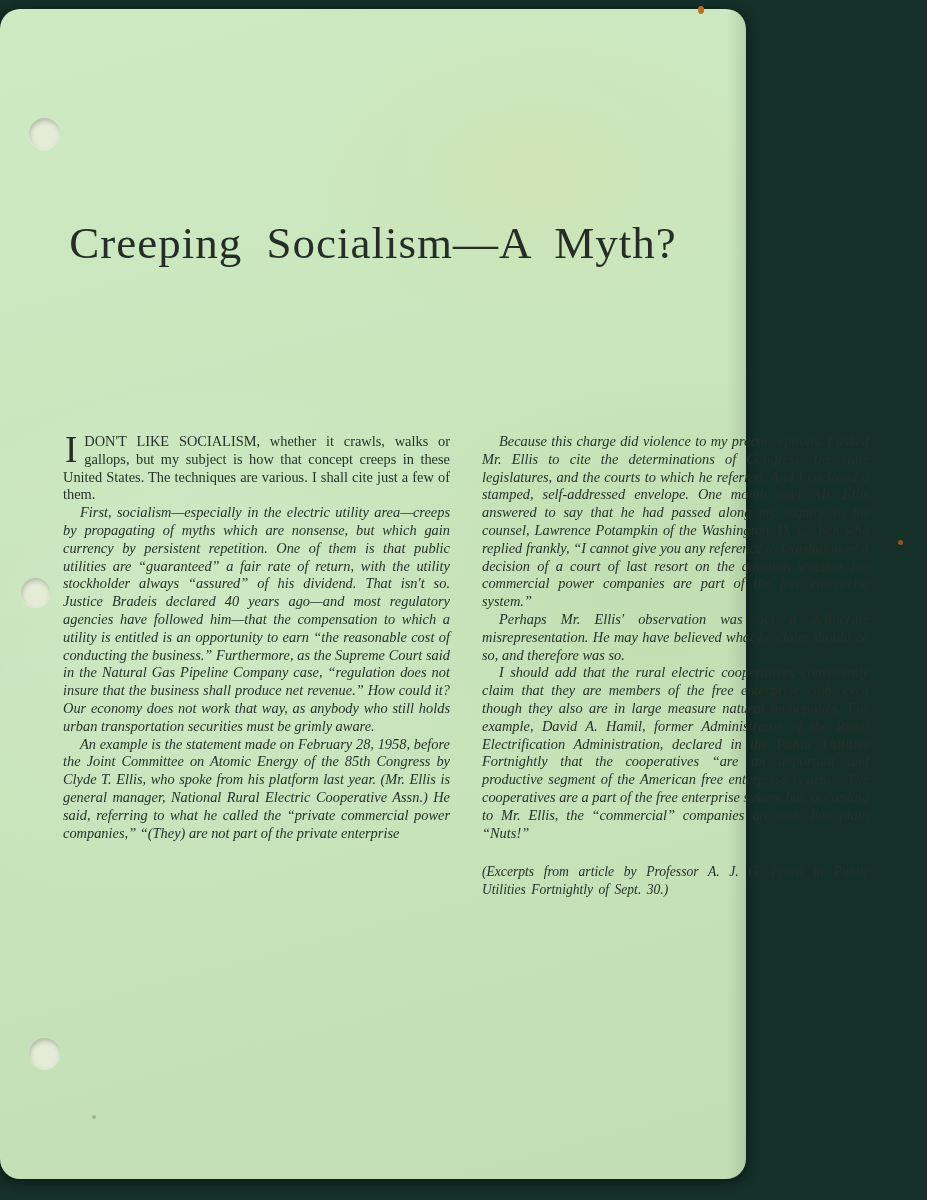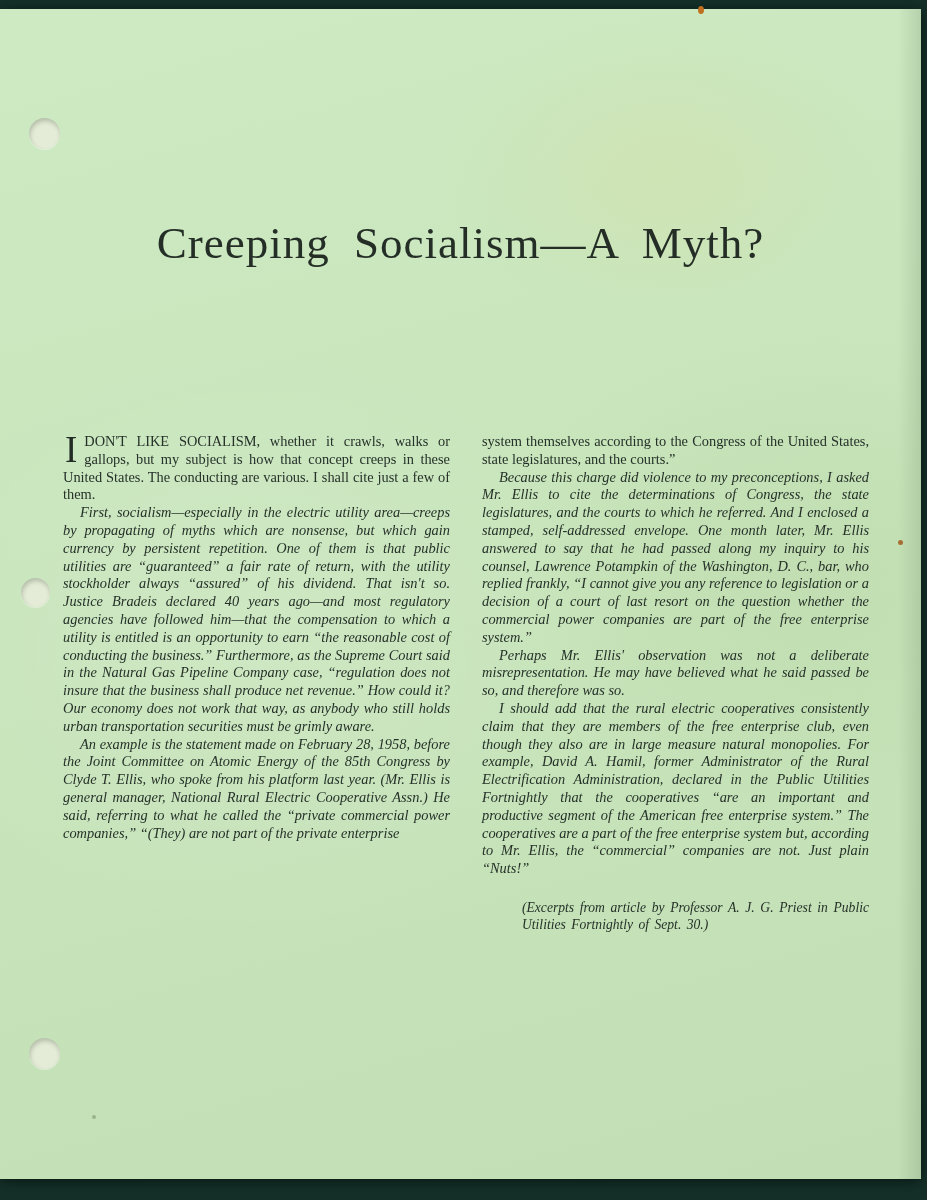--- a/index.html
+++ b/index.html
@@ -6,29 +6,30 @@
   body {
     width: 927px; height: 1200px;
     position: relative; overflow: hidden;
     background: var(--scan_bg, #143029);
     font-family: "Liberation Serif", "DejaVu Serif", serif;
   }
 
   
   .paper {
     position: absolute; left: 0; top: 9px;
-    width: 921px; height: 1170px;
+    width: 746px; height: 1170px;
     background-color: var(--paper, #c9e6bf);
     background-image:
       radial-gradient(ellipse 320px 220px at 72% 14%, rgba(222,212,140,0.22), transparent 70%),
       radial-gradient(ellipse 520px 420px at 28% 55%, rgba(255,255,255,0.12), transparent 75%),
       radial-gradient(ellipse 420px 320px at 88% 48%, rgba(168,194,140,0.18), transparent 75%),
       linear-gradient(to left, rgba(25,45,28,0.12), rgba(25,45,28,0) 2.5%),
       linear-gradient(165deg, #cdeac3 0%, #c7e4ba 55%, #c1deb4 100%);
     box-shadow: 0 2px 12px rgba(0,0,0,0.55);
+    border-radius: 20px;
   }
 
   
   .hole {
     position: absolute;
     width: 31px; height: 31px; border-radius: 50%;
     background: #e4ebd6;
     box-shadow: inset 1px 3px 4px rgba(40,60,40,0.25), 0 1px 1px rgba(255,255,255,0.4);
   }
   .hole-1 { left: 29px; top: 109px; }
@@ -69,21 +70,20 @@
     font-weight: 500;
     color: #222c24;
   }
 
   .attribution {
     margin-top: 21px;
     font-style: italic;
     font-size: 13.6px;
     line-height: 17.4px;
     word-spacing: 2px;
-    margin-left: 40px;
   }
 </style>
 </head>
 <body>
 
 <div class="paper">
 
   <div class="hole hole-1"></div>
   <div class="hole hole-2"></div>
   <div class="hole hole-3"></div>
@@ -91,28 +91,27 @@
   <div class="speck speck-1"></div>
   <div class="speck speck-2"></div>
   <div class="speck speck-3"></div>
 
   <h1 class="title">Creeping Socialism—A Myth?</h1>
 
   <div class="article">
 
     <div class="column">
       <p class="para">
-        <span class="dropcap">I</span><span>DON'T LIKE SOCIALISM, whether it crawls, walks or gallops, but my subject is how that concept creeps in these United States. The conducting are various. I shall cite just a few of them.</span>
+        <span class="dropcap">I</span><span>DON'T LIKE SOCIALISM, whether it crawls, walks or gallops, but my subject is how that concept creeps in these United States. The techniques are various. I shall cite just a few of them.</span>
       </p>
       <p class="para indent">First, socialism—especially in the electric utility area—creeps by propagating of myths which are nonsense, but which gain currency by persistent repetition. One of them is that public utilities are “guaranteed” a fair rate of return, with the utility stockholder always “assured” of his dividend. That isn't so. Justice Bradeis declared 40 years ago—and most regulatory agencies have followed him—that the compensation to which a utility is entitled is an opportunity to earn “the reasonable cost of conducting the business.” Furthermore, as the Supreme Court said in the Natural Gas Pipeline Company case, “regulation does not insure that the business shall produce net revenue.” How could it? Our economy does not work that way, as anybody who still holds urban transportation securities must be grimly aware.</p>
       <p class="para indent">An example is the statement made on February 28, 1958, before the Joint Committee on Atomic Energy of the 85th Congress by Clyde T. Ellis, who spoke from his platform last year. (Mr. Ellis is general manager, National Rural Electric Cooperative Assn.) He said, referring to what he called the “private commercial power companies,” “(They) are not part of the private enterprise</p>
     </div>
 
     <div class="column">
-      <p class="para">system themselves according to the Congress of the United States, state legislatures, and the courts.”</p>
       <p class="para indent">Because this charge did violence to my preconceptions, I asked Mr. Ellis to cite the determinations of Congress, the state legislatures, and the courts to which he referred. And I enclosed a stamped, self-addressed envelope. One month later, Mr. Ellis answered to say that he had passed along my inquiry to his counsel, Lawrence Potampkin of the Washington, D. C., bar, who replied frankly, “I cannot give you any reference to legislation or a decision of a court of last resort on the question whether the commercial power companies are part of the free enterprise system.”</p>
-      <p class="para indent">Perhaps Mr. Ellis' observation was not a deliberate misrepresentation. He may have believed what he said passed be so, and therefore was so.</p>
+      <p class="para indent">Perhaps Mr. Ellis' observation was not a deliberate misrepresentation. He may have believed what he claim should be so, and therefore was so.</p>
       <p class="para indent">I should add that the rural electric cooperatives consistently claim that they are members of the free enterprise club, even though they also are in large measure natural monopolies. For example, David A. Hamil, former Administrator of the Rural Electrification Administration, declared in the Public Utilities Fortnightly that the cooperatives “are an important and productive segment of the American free enterprise system.” The cooperatives are a part of the free enterprise system but, according to Mr. Ellis, the “commercial” companies are not. Just plain “Nuts!”</p>
       <p class="para attribution">(Excerpts from article by Professor A. J. G. Priest in Public Utilities Fortnightly of Sept. 30.)</p>
     </div>
 
   </div>
 </div>
 
 </body></html>

